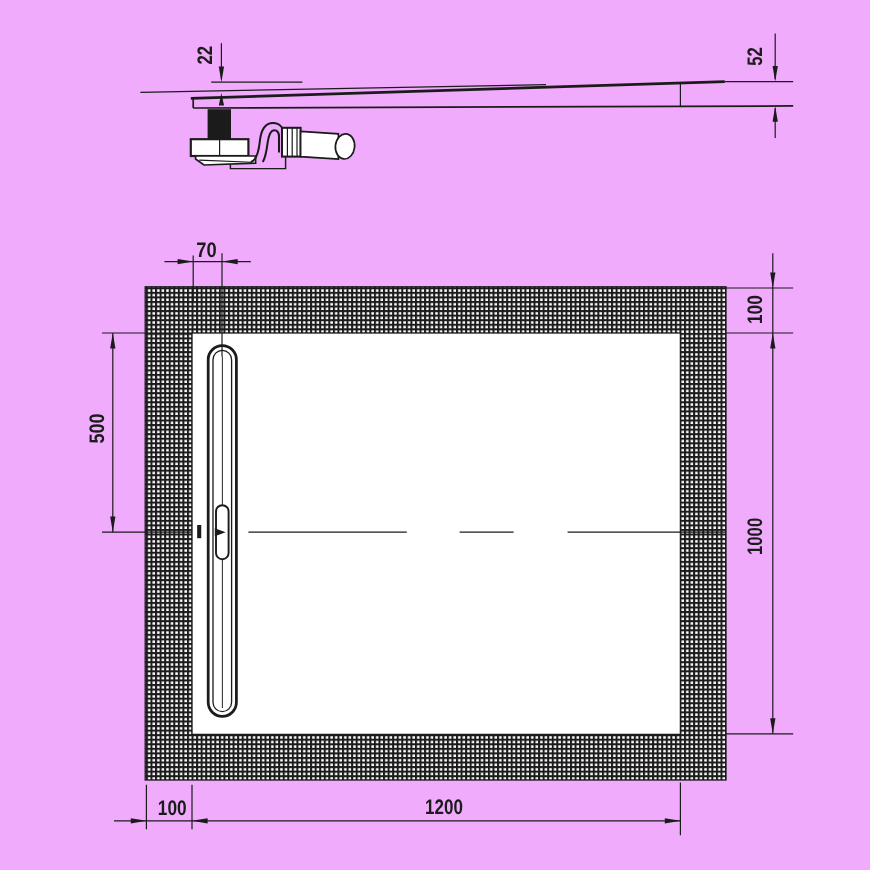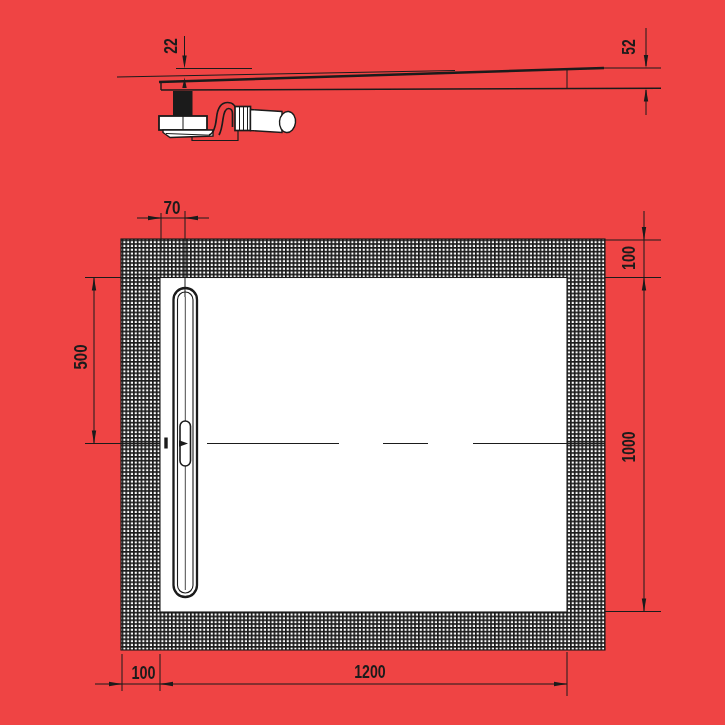--- a/index.html
+++ b/index.html
@@ -1,16 +1,16 @@
 <!DOCTYPE html>
 <html><head>
 <meta charset="utf-8">
 <style>
   html,body{margin:0;padding:0;background:#ffffff;}
-  .stage{width:725px;height:725px;background:#ef4444;position:relative;font-family:"Liberation Sans",sans-serif;}
+  .stage{width:725px;height:725px;background:#f0abfc;position:relative;font-family:"Liberation Sans",sans-serif;}
   svg{display:block;}
   .ln{stroke:#1b1b1b;fill:none;}
   .thin{stroke-width:1;}
   .med{stroke-width:1.4;}
   .thick{stroke-width:2.4;}
   .dim{stroke:#1b1b1b;stroke-width:1;fill:none;}
   .arr{fill:#1b1b1b;stroke:none;}
   .dimtxt{fill:#1b1b1b;font-family:"Liberation Sans",sans-serif;font-weight:bold;font-size:17.5px;}
   .white{fill:#ffffff;}
 </style>

